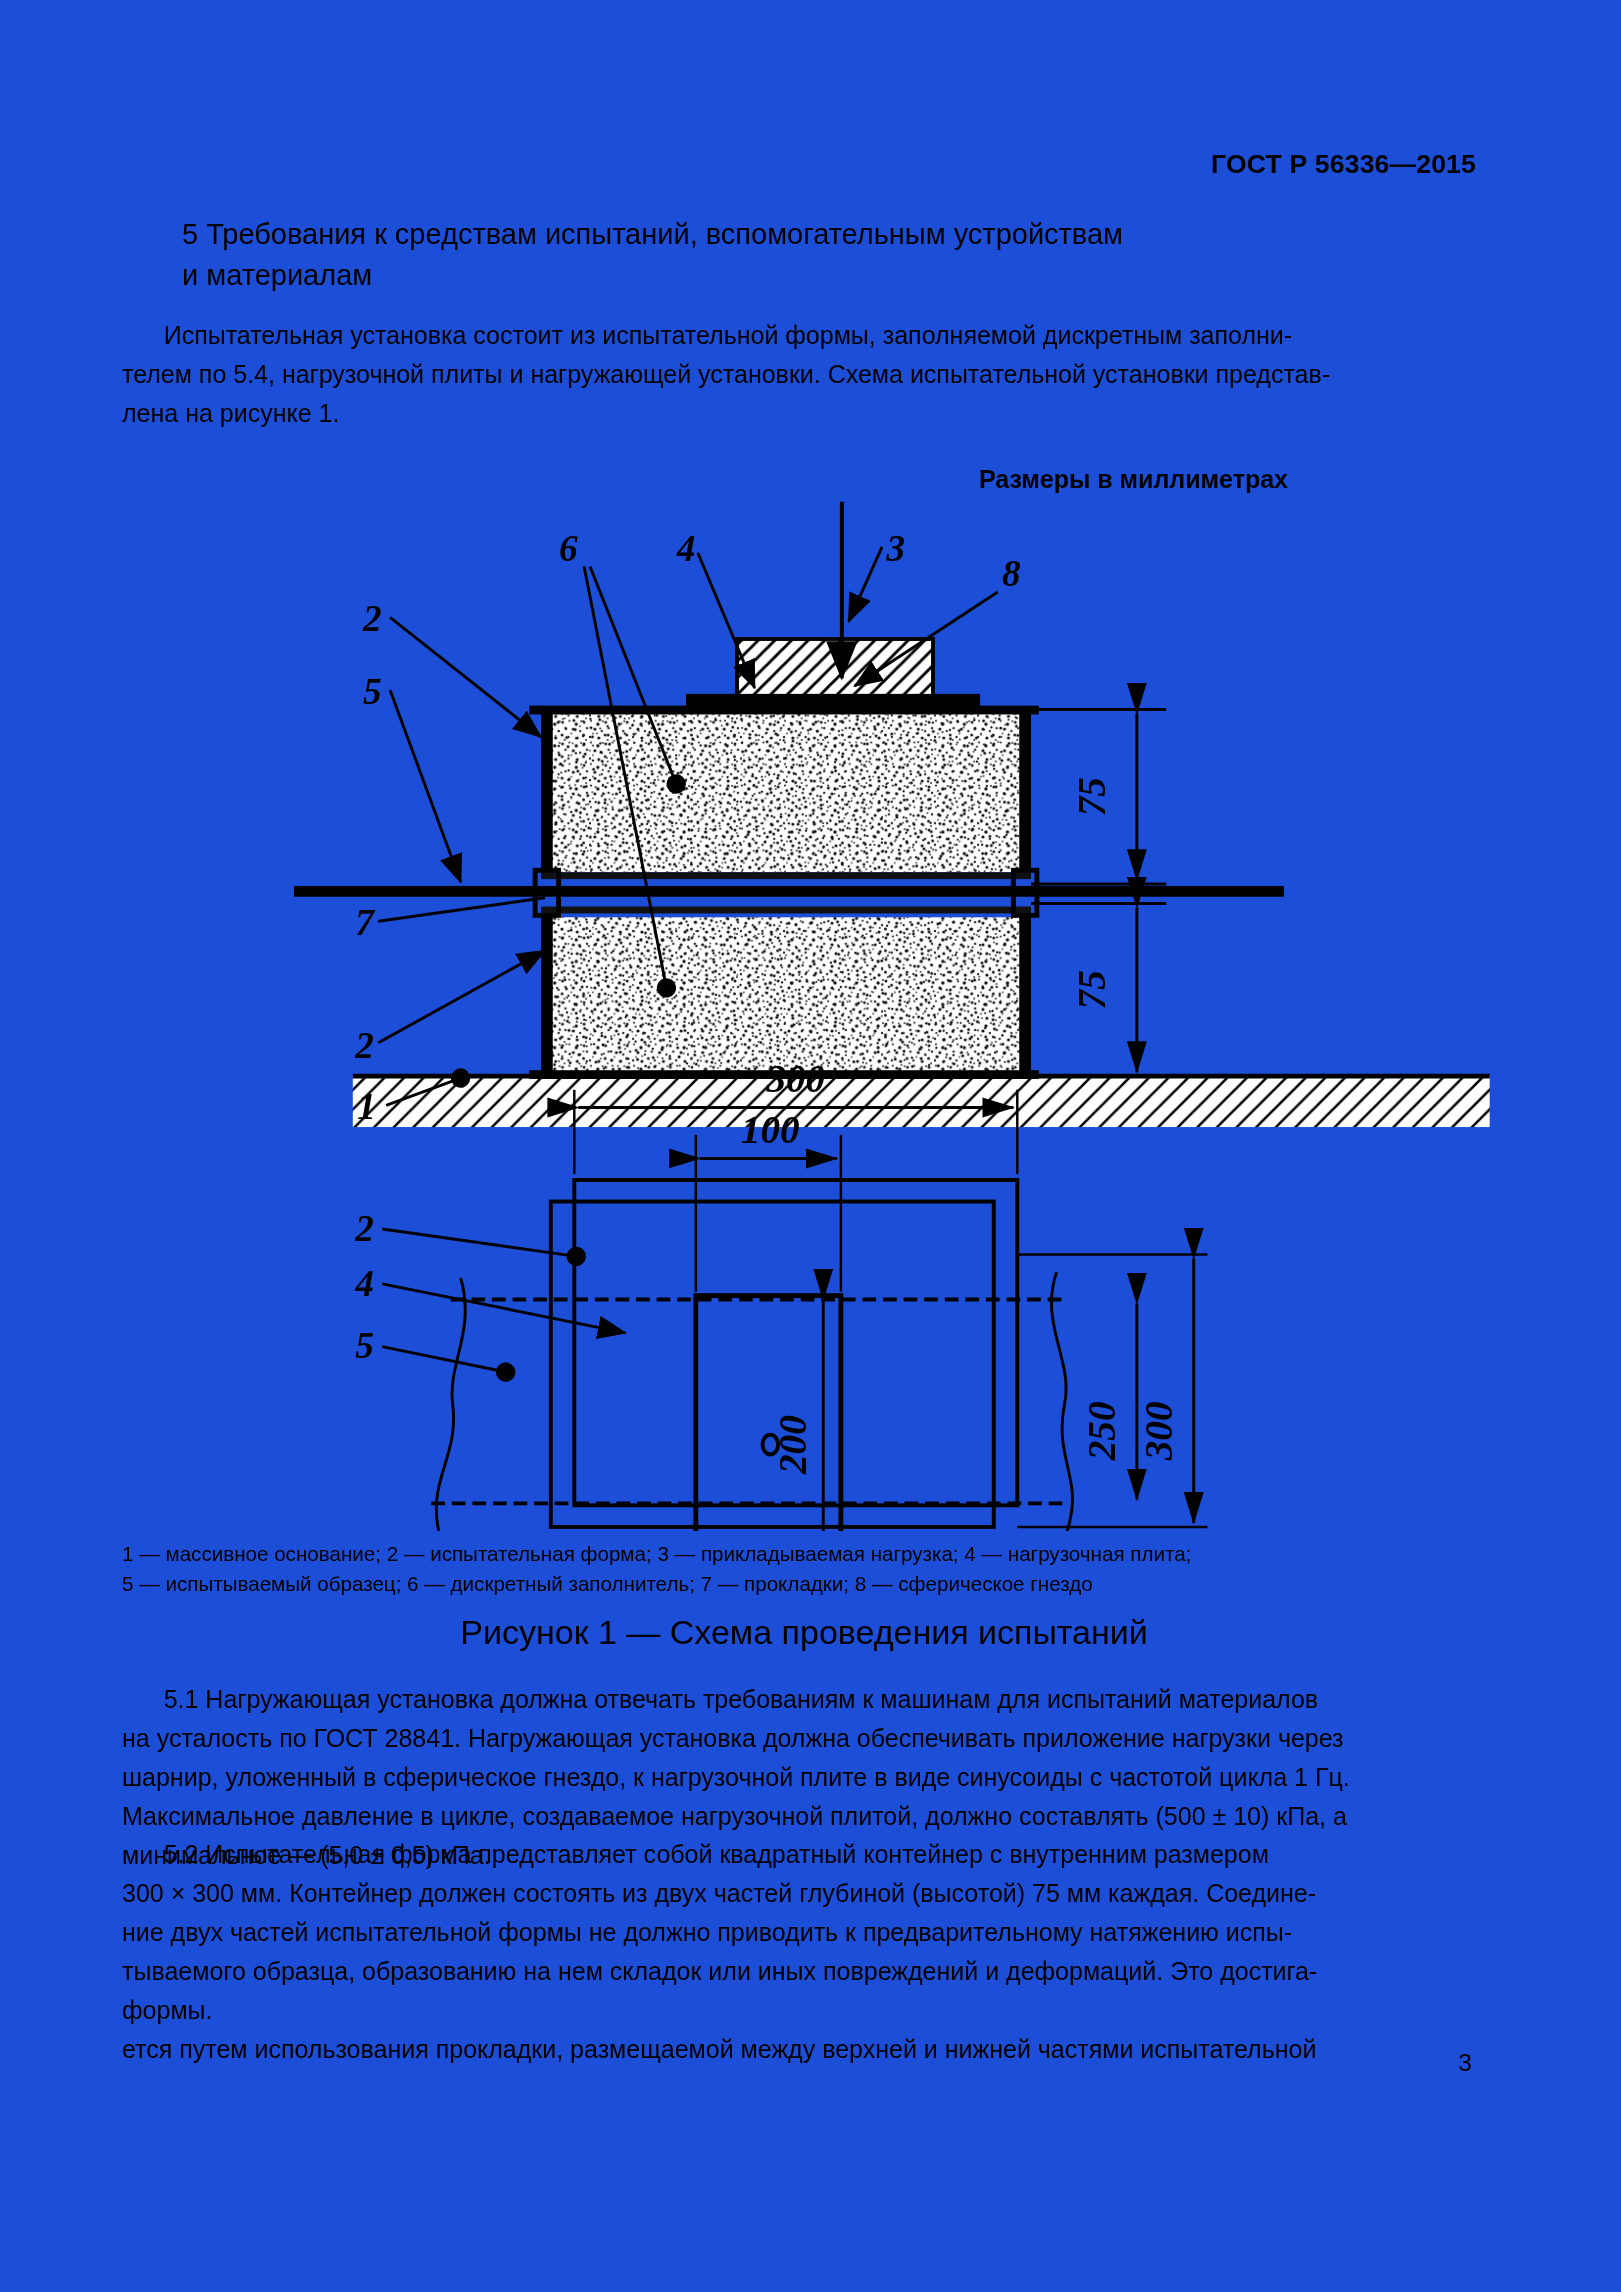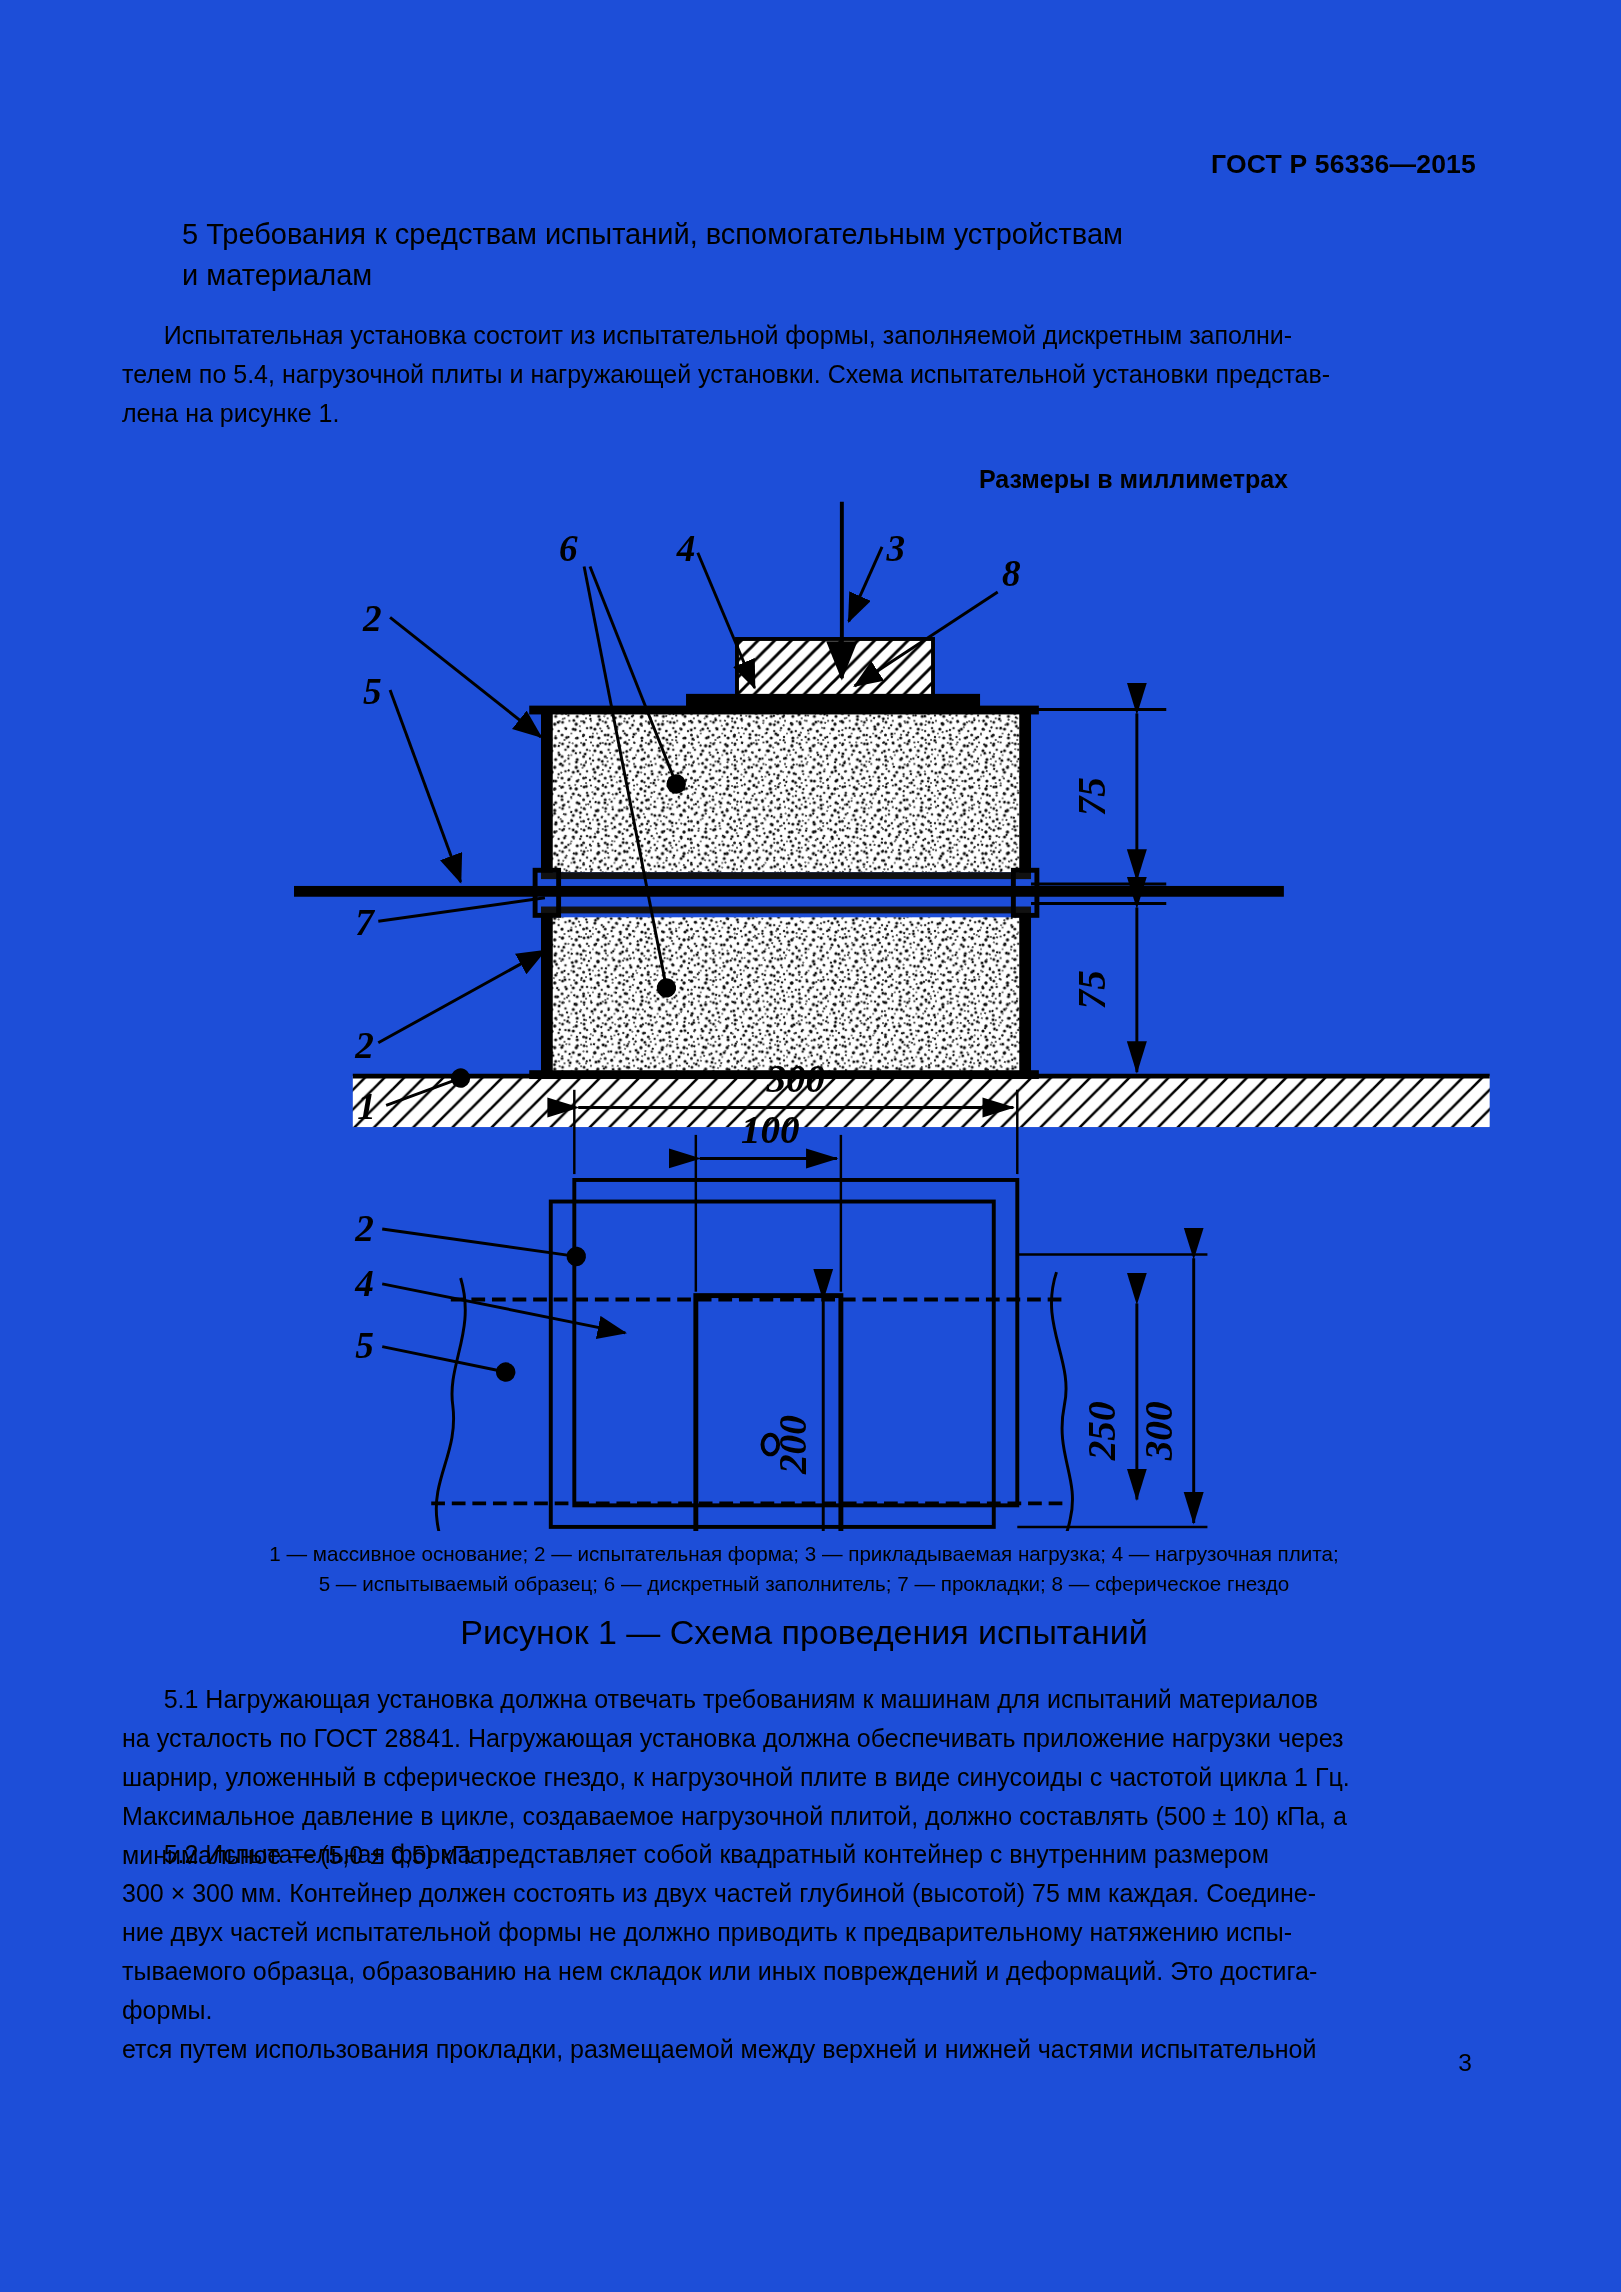--- a/index.html
+++ b/index.html
@@ -77,21 +77,21 @@
     height: 1049px;
   }
   .figure svg { display: block; }
 
   
   .fig-legend {
     position: absolute;
     left: 122px;
     top: 1539px;
     width: 1364px;
-    text-align: center;
+    text-align: left;
     font-size: 20.6px;
     line-height: 30px;
   }
   .fig-legend .ln { display: block; }
 
   .fig-caption {
     position: absolute;
     left: 122px;
     top: 1613px;
     width: 1364px;

